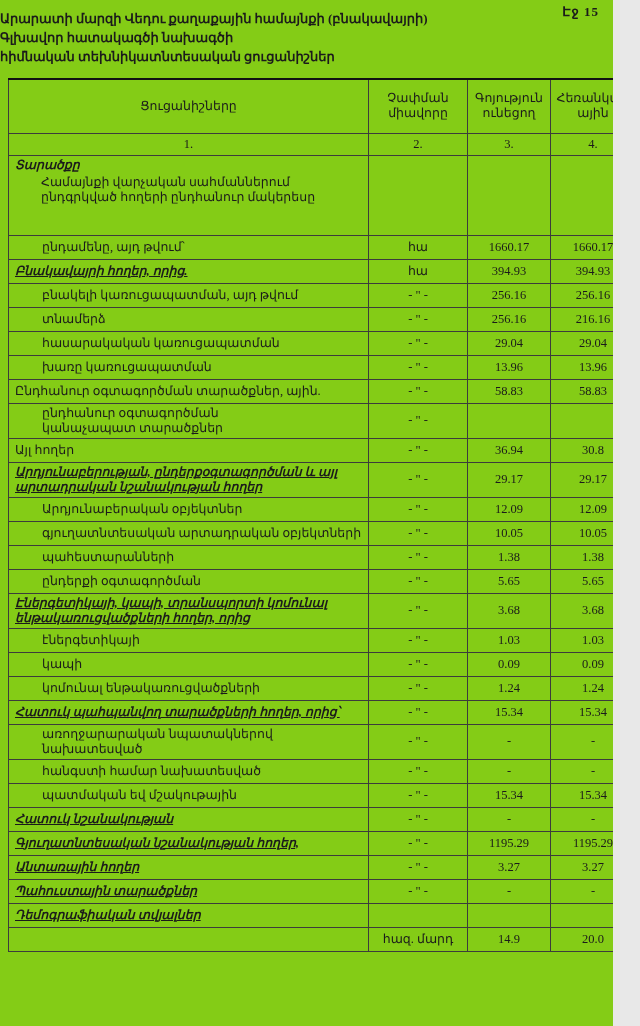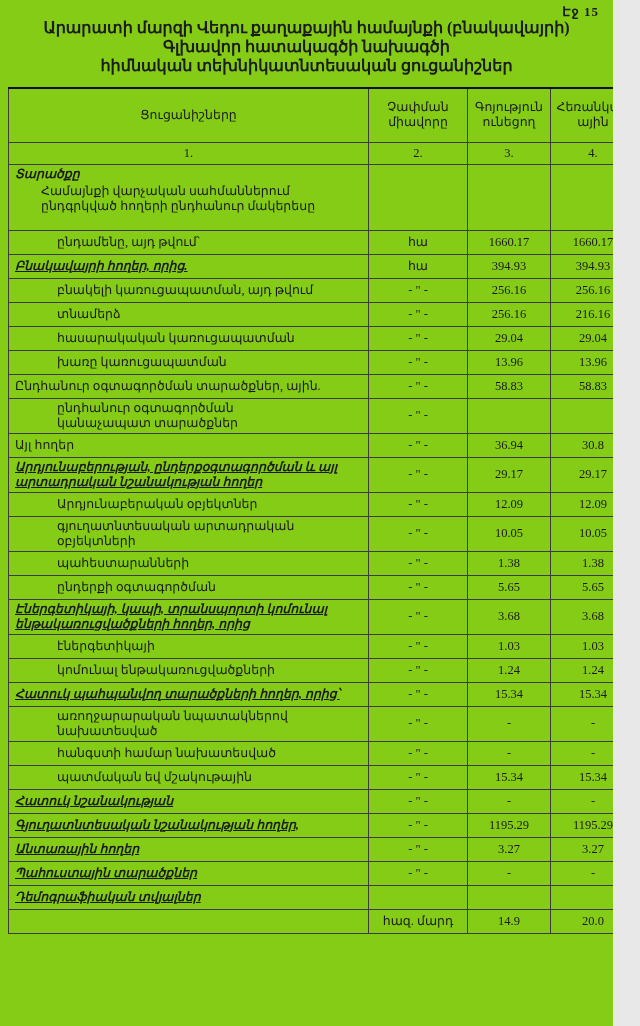--- a/index.html
+++ b/index.html
@@ -10,23 +10,22 @@
     background:#84cc16;
     font-family:Liberation Serif, serif;
     color:#1b1b1b;
     overflow:hidden;
   }
   .page-num {
     position:absolute; top:4px; right:14px;
     font-size:13px; font-weight:bold; letter-spacing:1px;
   }
   .title {
-    padding-top:18px;
-    text-align:center;
-    font-size:16px; font-weight:bold;
+    padding-top:9px;
+    font-size:13px; font-weight:bold;
     line-height:19px;
   }
   table.main {
     border-collapse:collapse;
     table-layout:fixed;
     margin:12px 5px 0 8px;
     width:627px;
     font-size:12.5px;
   }
   table.main th, table.main td {
@@ -48,29 +47,29 @@
     font-weight:normal;
     text-align:center;
   }
   col.c1 { width:360px; }
   col.c2 { width:99px; }
   col.c3 { width:83px; }
   col.c4 { width:85px; }
   tbody td { height:24px; }
   tbody td.c1 { text-align:left; padding-left:6px; }
   tbody td.c2, tbody td.c3, tbody td.c4 { text-align:center; }
-  tr.style-sub td.c1 { padding-left:48px; }
+  tr.style-sub td.c1 { padding-left:33px; }
   .label { white-space:pre-line; }
   tr.style-section .label { font-weight:bold; font-style:italic; }
   .label.u { text-decoration:underline; }
   .desc {
     display:block;
     font-weight:normal; font-style:normal;
     padding-left:26px; padding-right:14px;
-    margin-top:2px; margin-bottom:14px;
+    margin-top:2px; margin-bottom:28px;
     white-space:normal;
   }
 </style>
 </head>
 <body>
 
 <div class="page">
 
   <div class="page-num">Էջ 15</div>
 
@@ -256,20 +255,29 @@
     <td class="c1">
       <span class="label">էներգետիկայի</span>
       
     </td>
     <td class="c2">- " -</td>
     <td class="c3">1.03</td>
     <td class="c4">1.03</td>
   </tr>
         <tr class="style-sub">
     <td class="c1">
+      <span class="label">կապի</span>
+      
+    </td>
+    <td class="c2">- " -</td>
+    <td class="c3">0.09</td>
+    <td class="c4">0.09</td>
+  </tr>
+        <tr class="style-sub">
+    <td class="c1">
       <span class="label">կոմունալ ենթակառուցվածքների</span>
       
     </td>
     <td class="c2">- " -</td>
     <td class="c3">1.24</td>
     <td class="c4">1.24</td>
   </tr>
         <tr class="style-section">
     <td class="c1">
       <span class="label u">Հատուկ պահպանվող տարածքների հողեր, որից՝</span>

